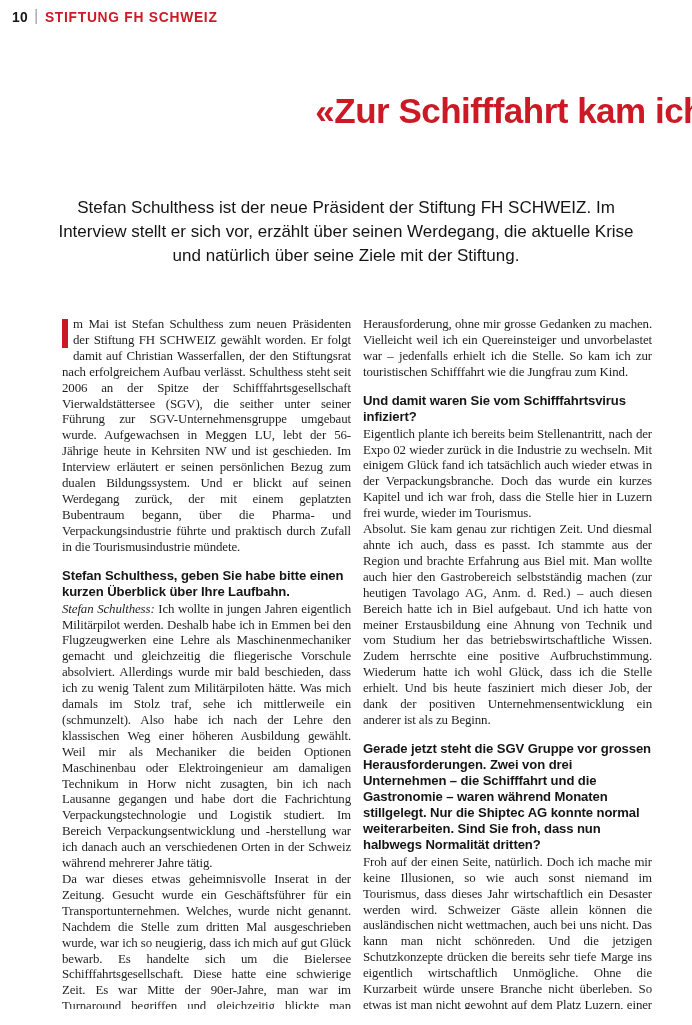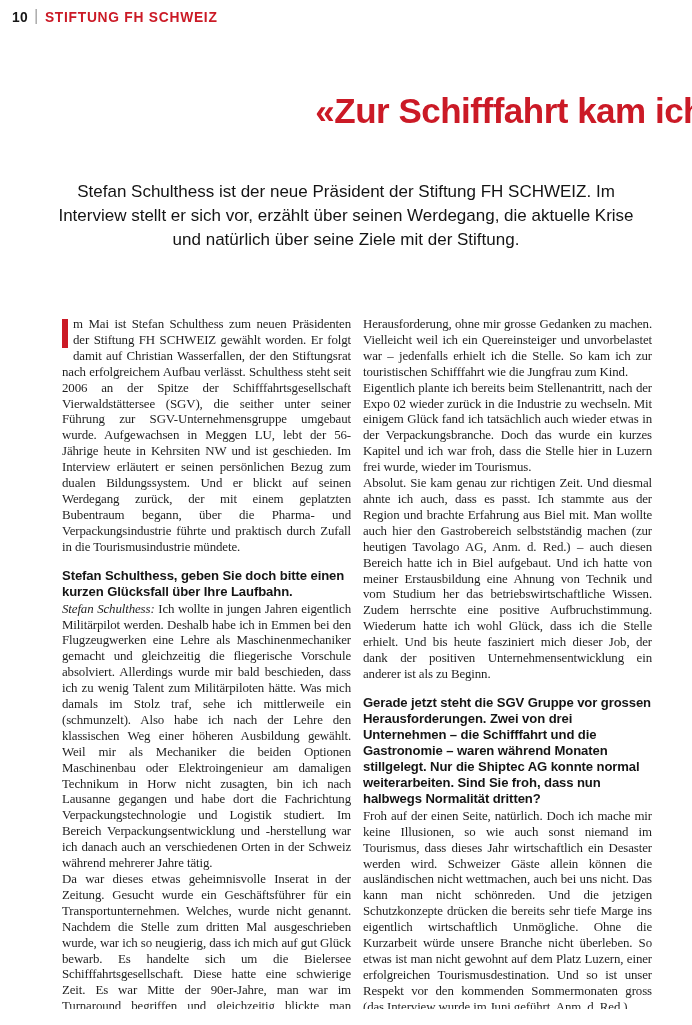--- a/index.html
+++ b/index.html
@@ -35,21 +35,21 @@
     position:absolute;top:90px;left:12px;width:100%;margin:0;
     text-align:right;
     font-family:"Liberation Sans", sans-serif;
     font-weight:700;font-size:35px;line-height:41px;
     letter-spacing:-0.5px;
     color:var(--red);
   }
 
   
   .article-lead{
-    position:absolute;top:180px;left:51px;width:590px;margin:0;
+    position:absolute;top:196px;left:51px;width:590px;margin:0;
     text-align:center;
     font-family:"Liberation Sans", sans-serif;
     font-weight:400;font-size:17px;line-height:24px;
     color:#141414;
   }
 
   
   .article-body{
     position:absolute;top:317px;left:62px;
     width:590px;height:716px;
@@ -94,29 +94,30 @@
     <span>«Zur Schifffahrt kam ich</span><br>
   </h1>
 
   <p class="article-lead">Stefan Schulthess ist der neue Präsident der Stiftung FH SCHWEIZ. Im Interview stellt er sich vor, erzählt über seinen Werdegang, die aktuelle Krise und natürlich über seine Ziele mit der Stiftung.</p>
 
   <div class="article-body">
 
     <p class="intro-paragraph"><span class="dropcap-bar"></span><span>m Mai ist Stefan Schulthess zum neuen Präsidenten der Stiftung FH SCHWEIZ gewählt worden. Er folgt damit auf Christian Wasserfallen, der den Stiftungsrat nach erfolgreichem Aufbau verlässt. Schulthess steht seit 2006 an der Spitze der Schifffahrtsgesellschaft Vierwaldstättersee (SGV), die seither unter seiner Führung zur SGV-Unternehmensgruppe umgebaut wurde. Aufgewachsen in Meggen LU, lebt der 56-Jährige heute in Kehrsiten NW und ist geschieden. Im Interview erläutert er seinen persönlichen Bezug zum dualen Bildungssystem. Und er blickt auf seinen Werdegang zurück, der mit einem geplatzten Bubentraum begann, über die Pharma- und Verpackungsindustrie führte und praktisch durch Zufall in die Tourismusindustrie mündete.</span></p>
 
     <div class="qa-block">
-      <h2 class="interview-question">Stefan Schulthess, geben Sie doch bitte einen kurzen Glücksfall über Ihre Laufbahn.</h2>
+      <h2 class="interview-question">Stefan Schulthess, geben Sie habe bitte einen kurzen Überblick über Ihre Laufbahn.</h2>
       <p class="interview-answer"><span class="speaker-name">Stefan Schulthess:</span> <span>Ich wollte in jungen Jahren eigentlich Militärpilot werden. Deshalb habe ich in Emmen bei den Flugzeugwerken eine Lehre als Maschinenmechaniker gemacht und gleichzeitig die fliegerische Vorschule absolviert. Allerdings wurde mir bald beschieden, dass ich zu wenig Talent zum Militärpiloten hätte. Was mich damals im Stolz traf, sehe ich mittlerweile ein (schmunzelt). Also habe ich nach der Lehre den klassischen Weg einer höheren Ausbildung gewählt. Weil mir als Mechaniker die beiden Optionen Maschinenbau oder Elektroingenieur am damaligen Technikum in Horw nicht zusagten, bin ich nach Lausanne gegangen und habe dort die Fachrichtung Verpackungstechnologie und Logistik studiert. Im Bereich Verpackungsentwicklung und -herstellung war ich danach auch an verschiedenen Orten in der Schweiz während mehrerer Jahre tätig.</span></p>
     </div>
 
     <div class="qa-block">
       <p class="interview-answer">Da war dieses etwas geheimnisvolle Inserat in der Zeitung. Gesucht wurde ein Geschäftsführer für ein Transportunternehmen. Welches, wurde nicht genannt. Nachdem die Stelle zum dritten Mal ausgeschrieben wurde, war ich so neugierig, dass ich mich auf gut Glück bewarb. Es handelte sich um die Bielersee Schifffahrtsgesellschaft. Diese hatte eine schwierige Zeit. Es war Mitte der 90er-Jahre, man war im Turnaround begriffen und gleichzeitig blickte man bereits voraus in Richtung Expo 02. Mich reizte die Herausforderung, ohne mir grosse Gedanken zu machen. Vielleicht weil ich ein Quereinsteiger und unvorbelastet war – jedenfalls erhielt ich die Stelle. So kam ich zur touristischen Schifffahrt wie die Jungfrau zum Kind.</p>
     </div>
 
     <div class="qa-block">
+      <h2 class="interview-question">Und damit waren Sie vom Schifffahrtsvirus infiziert?</h2>
       <p class="interview-answer">Eigentlich plante ich bereits beim Stellenantritt, nach der Expo 02 wieder zurück in die Industrie zu wechseln. Mit einigem Glück fand ich tatsächlich auch wieder etwas in der Verpackungsbranche. Doch das wurde ein kurzes Kapitel und ich war froh, dass die Stelle hier in Luzern frei wurde, wieder im Tourismus.</p>
     </div>
 
     <div class="qa-block">
       <p class="interview-answer">Absolut. Sie kam genau zur richtigen Zeit. Und diesmal ahnte ich auch, dass es passt. Ich stammte aus der Region und brachte Erfahrung aus Biel mit. Man wollte auch hier den Gastrobereich selbstständig machen (zur heutigen Tavolago AG, Anm. d. Red.) – auch diesen Bereich hatte ich in Biel aufgebaut. Und ich hatte von meiner Erstausbildung eine Ahnung von Technik und vom Studium her das betriebswirtschaftliche Wissen. Zudem herrschte eine positive Aufbruchstimmung. Wiederum hatte ich wohl Glück, dass ich die Stelle erhielt. Und bis heute fasziniert mich dieser Job, der dank der positiven Unternehmensentwicklung ein anderer ist als zu Beginn.</p>
     </div>
 
     <div class="qa-block">
       <h2 class="interview-question">Gerade jetzt steht die SGV Gruppe vor grossen Herausforderungen. Zwei von drei Unternehmen – die Schifffahrt und die Gastronomie – waren während Monaten stillgelegt. Nur die Shiptec AG konnte normal weiterarbeiten. Sind Sie froh, dass nun halbwegs Normalität dritten?</h2>
       <p class="interview-answer">Froh auf der einen Seite, natürlich. Doch ich mache mir keine Illusionen, so wie auch sonst niemand im Tourismus, dass dieses Jahr wirtschaftlich ein Desaster werden wird. Schweizer Gäste allein können die ausländischen nicht wettmachen, auch bei uns nicht. Das kann man nicht schönreden. Und die jetzigen Schutzkonzepte drücken die bereits sehr tiefe Marge ins eigentlich wirtschaftlich Unmögliche. Ohne die Kurzarbeit würde unsere Branche nicht überleben. So etwas ist man nicht gewohnt auf dem Platz Luzern, einer erfolgreichen Tourismusdestination. Und so ist unser Respekt vor den kommenden Sommermonaten gross (das Interview wurde im Juni geführt, Anm. d. Red.).</p>

